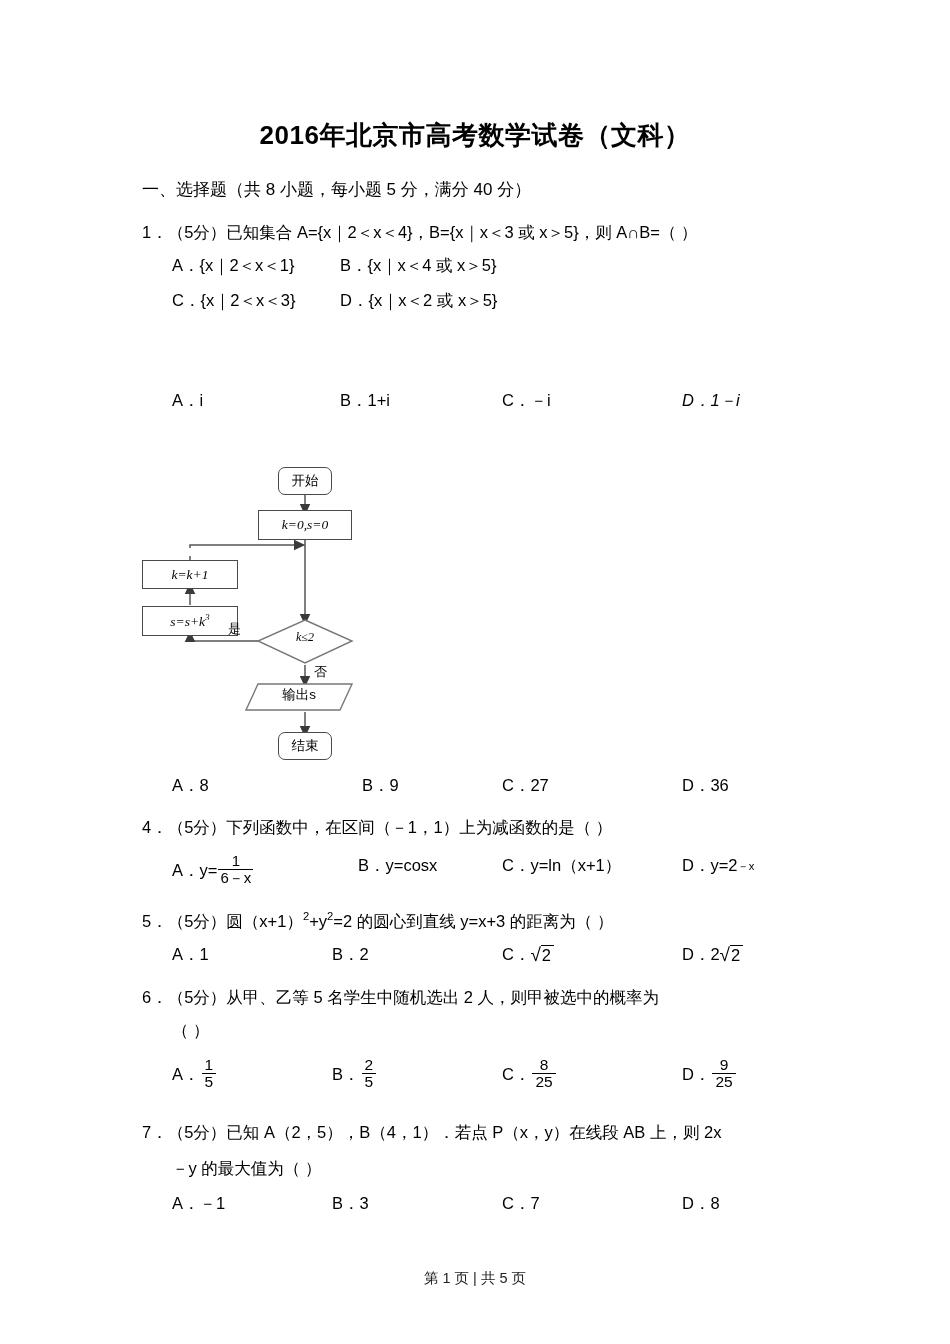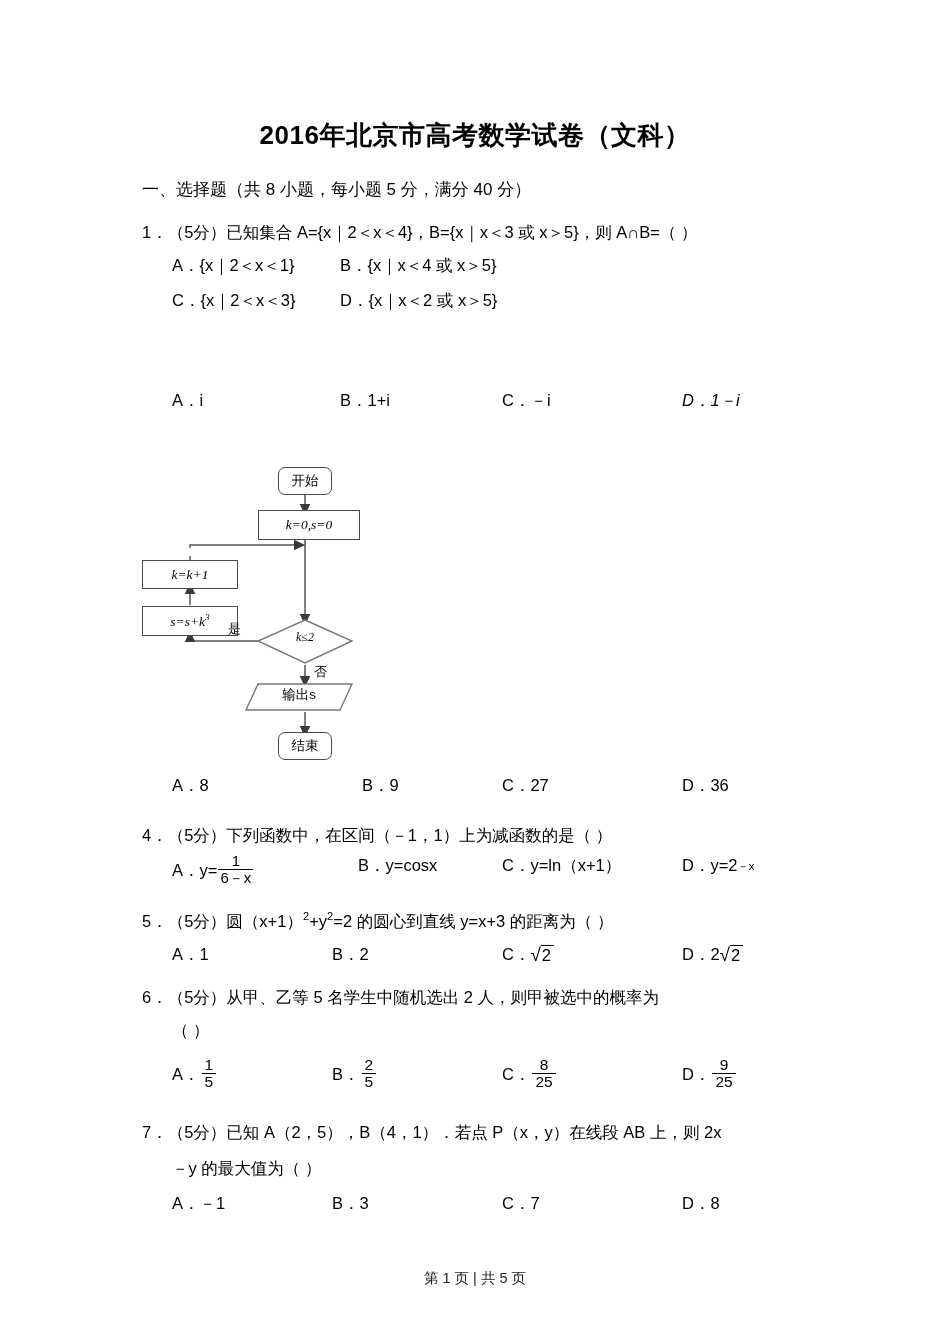--- a/index.html
+++ b/index.html
@@ -192,21 +192,21 @@
 
       <polygon points="128,224 222,224 210,250 116,250" fill="#ffffff" stroke="#777" stroke-width="1.4"></polygon>
 
       <polygon points="175,160 222,181 175,203 128,181" fill="#ffffff" stroke="#777" stroke-width="1.4"></polygon>
     </svg>
 
     <div class="fbox round" style="left:148px;top:7px;width:54px;height:28px;">
       <span class="fcn">开始</span>
     </div>
 
-    <div class="fbox" style="left:128px;top:50px;width:102px;height:30px;">
+    <div class="fbox" style="left:128px;top:50px;width:94px;height:30px;">
       <i>k=0,s=0</i>
     </div>
 
     <div class="fbox" style="left:12px;top:100px;width:96px;height:29px;">
       <i>k=k+1</i>
     </div>
 
     <div class="fbox" style="left:12px;top:146px;width:96px;height:30px;">
       <i><span>s=s+k</span><sup>3</sup></i>
     </div>
@@ -224,21 +224,21 @@
     </div>
   </div>
 
   <div class="opt-row" style="top:775px;">
     <span class="opt" style="left:0px;">A．8</span>
     <span class="opt" style="left:190px;">B．9</span>
     <span class="opt" style="left:330px;">C．27</span>
     <span class="opt" style="left:510px;">D．36</span>
   </div>
 
-  <div class="q" style="top:815px;margin-top:8px;">4．（5分）下列函数中，在区间（－1，1）上为减函数的是（    ）</div>
+  <div class="q" style="top:815px;">4．（5分）下列函数中，在区间（－1，1）上为减函数的是（    ）</div>
   <div class="opt-row" style="top:855px;">
     <span class="opt" style="left:0px;">
         <span>A．y=</span>
         <span class="frac-inline">
           <span class="num">1</span>
           <span class="den">6－x</span>
         </span>
       </span>
     <span class="opt" style="left:186px;">B．y=cosx</span>
     <span class="opt" style="left:330px;">C．y=ln（x+1）</span>

